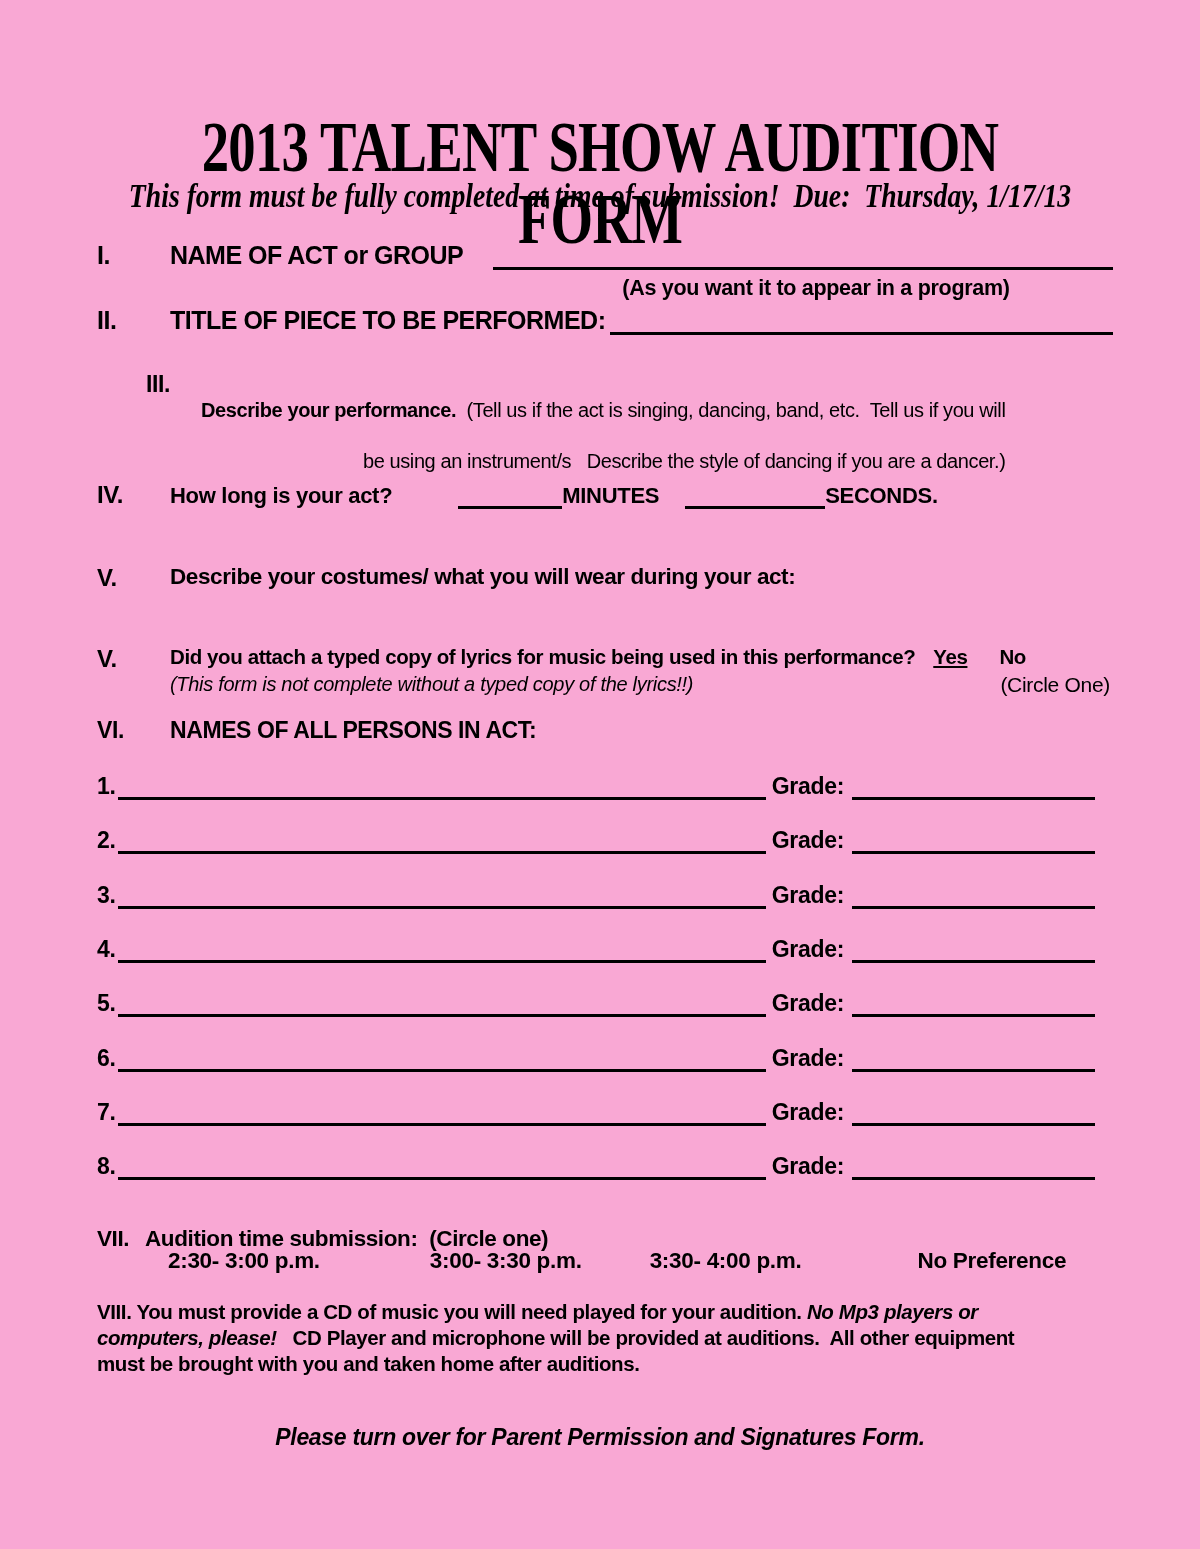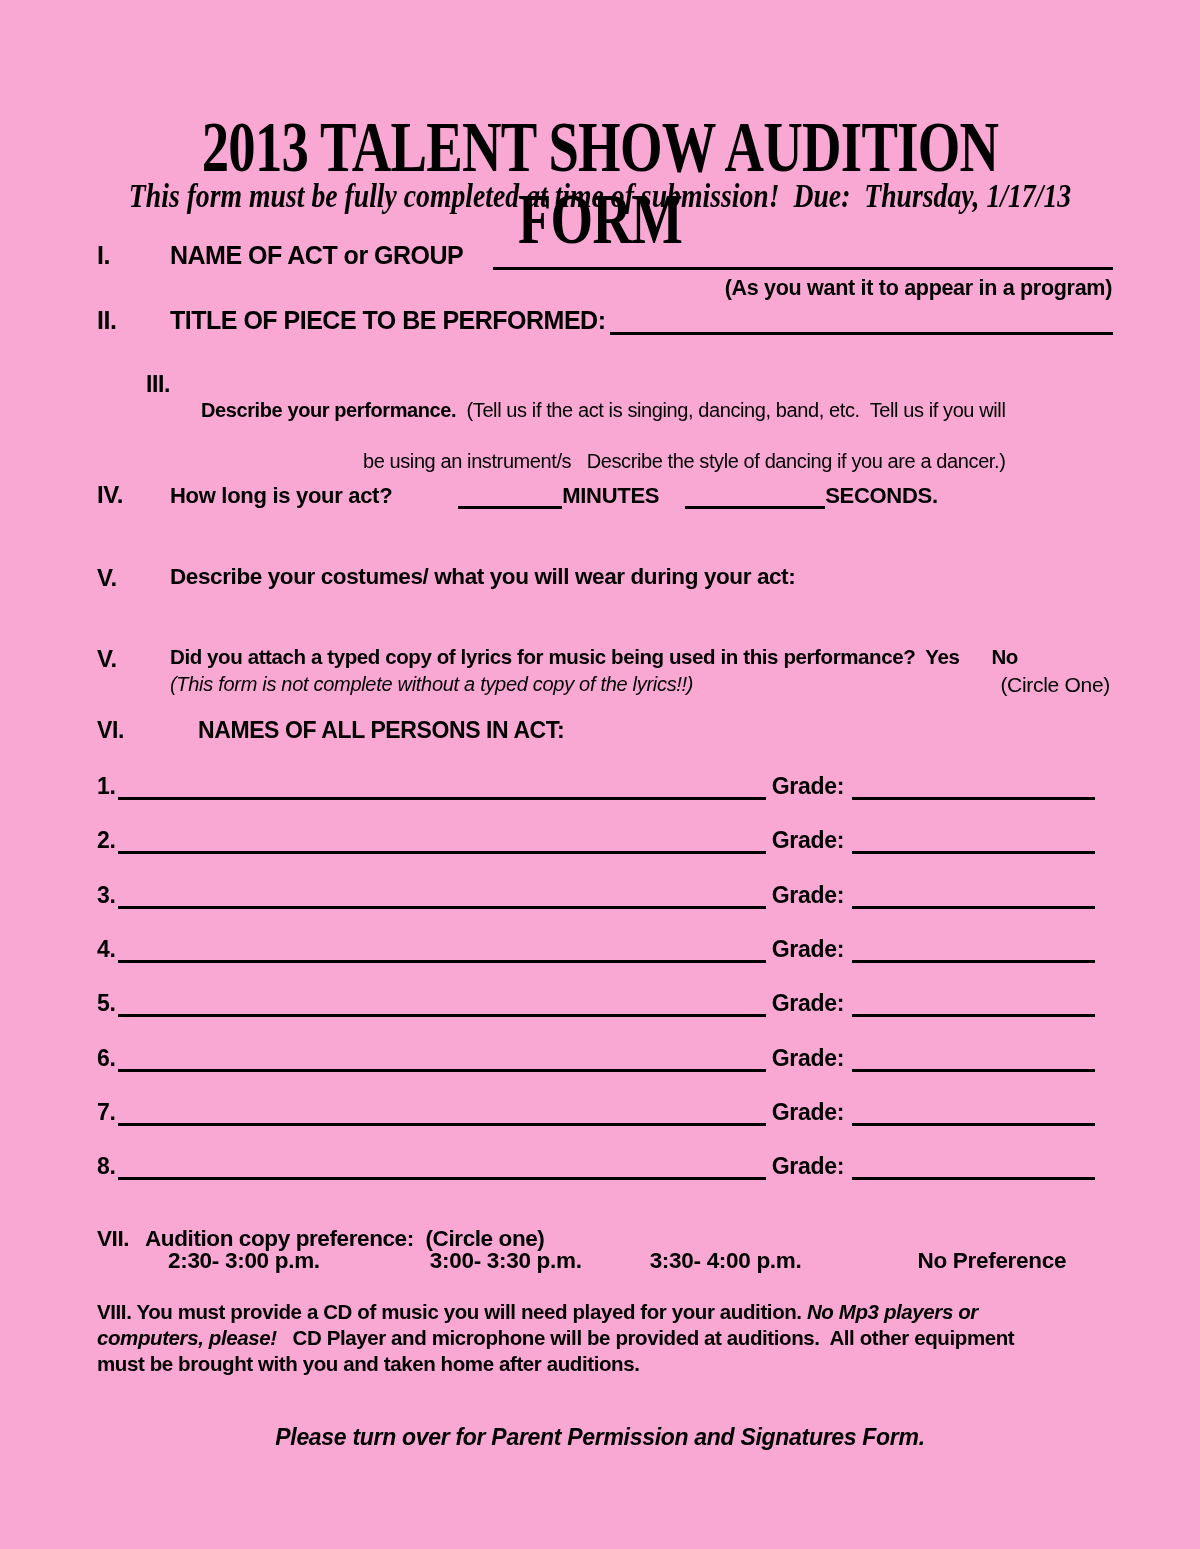--- a/index.html
+++ b/index.html
@@ -18,38 +18,38 @@
   .title{left:0;right:0;top:111px;text-align:center;
     font-family:"Liberation Serif",serif;font-weight:700;font-size:72px;line-height:1;
     letter-spacing:-1px;transform:scaleX(.76);transform-origin:50% 50%;}
   .subtitle{left:0;right:0;top:178px;text-align:center;
     font-family:"Liberation Serif",serif;font-weight:700;font-style:italic;font-size:33px;
     line-height:1.1;transform:scaleX(.84);transform-origin:50% 50%;}
 
   .sec{left:97px;right:87px;}
   .s1{top:241px;font-size:25px;letter-spacing:-0.5px;}
   .s1 .ln{margin-left:30px;}
-  .caption{top:276px;left:520px;width:592px;text-align:right;font-size:21.5px;font-weight:700;letter-spacing:-0.3px;}
+  .caption{top:276px;left:520px;width:592px;text-align:center;font-size:21.5px;font-weight:700;letter-spacing:-0.3px;}
   .s2{top:306px;font-size:25px;letter-spacing:-0.5px;}
   .s2 .ln{margin-left:5px;}
   .s3{top:372px;font-size:20px;letter-spacing:-0.4px;line-height:25.5px;text-align:right;}
   .s3 .rn{font-size:23px;}
   .s4{top:481px;font-size:22px;letter-spacing:-0.3px;}
   .s4 .rn{font-size:24px;}
   .bl1{width:104px;margin-left:66px;}
   .bl2{width:140px;margin-left:26px;}
   .s4note{top:508px;left:170px;font-size:22px;letter-spacing:-0.3px;}
   .s5{top:564px;font-size:22.5px;letter-spacing:-0.4px;}
   .s5 .rn,.s5b .rn{font-size:24px;}
   .s5b{top:645px;font-size:20.5px;letter-spacing:-0.4px;}
-  .yes{margin-left:10px;}
+  .yes{margin-left:18px;text-decoration:underline;}
   .no{margin-left:32px;}
   .s5bnote{top:673px;left:170px;right:90px;display:flex;font-size:20px;letter-spacing:-0.3px;}
   .circle{margin-left:auto;font-size:21px;}
-  .s6{top:717px;font-size:23px;letter-spacing:-0.4px;gap:28px;}
+  .s6{top:717px;font-size:23px;letter-spacing:-0.4px;}
 
   .row{left:97px;right:105px;height:30px;font-size:23px;letter-spacing:-0.3px;}
   .row .num{font-weight:700;padding-right:2px;}
   .row .glabel{font-weight:700;margin:0 8px 0 6px;}
   .row .ln2{width:243px;border-bottom:3px solid #000;}
 
   .s7{top:1198px;font-size:22.5px;letter-spacing:-0.4px;margin-top:28px;}
   .s7 .rn{flex:0 0 48px;}
   .opts{top:1248px;left:168px;right:105px;display:flex;font-size:22.5px;font-weight:700;letter-spacing:-0.3px;}
   .opt2{margin-left:110px;}
@@ -163,21 +163,21 @@
   </div>
   <div class="abs row flex fe" style="top:1150px">
     <span class="num pre">8.</span>
       <span class="ln grow"></span>
       <span class="glabel pre">Grade:</span>
       <span class="ln2"></span>
   </div>
 
   <div class="abs sec s7 flex">
     <span class="rn pre">VII.</span>
-    <span class="b pre">Audition copy preference:  (Circle one)</span>
+    <span class="b pre">Audition time submission:  (Circle one)</span>
   </div>
   <div class="abs opts">
     <span class="pre">2:30- 3:00 p.m.</span>
     <span class="opt2 pre">3:00- 3:30 p.m.</span>
     <span class="opt3 pre">3:30- 4:00 p.m.</span>
     <span class="opt4 pre">No Preference</span>
   </div>
 
   <div class="abs s8">
     <span class="pre">VIII. You must provide a CD of music you will need played for your audition. </span><span class="i pre">No Mp3 players or</span><br>

